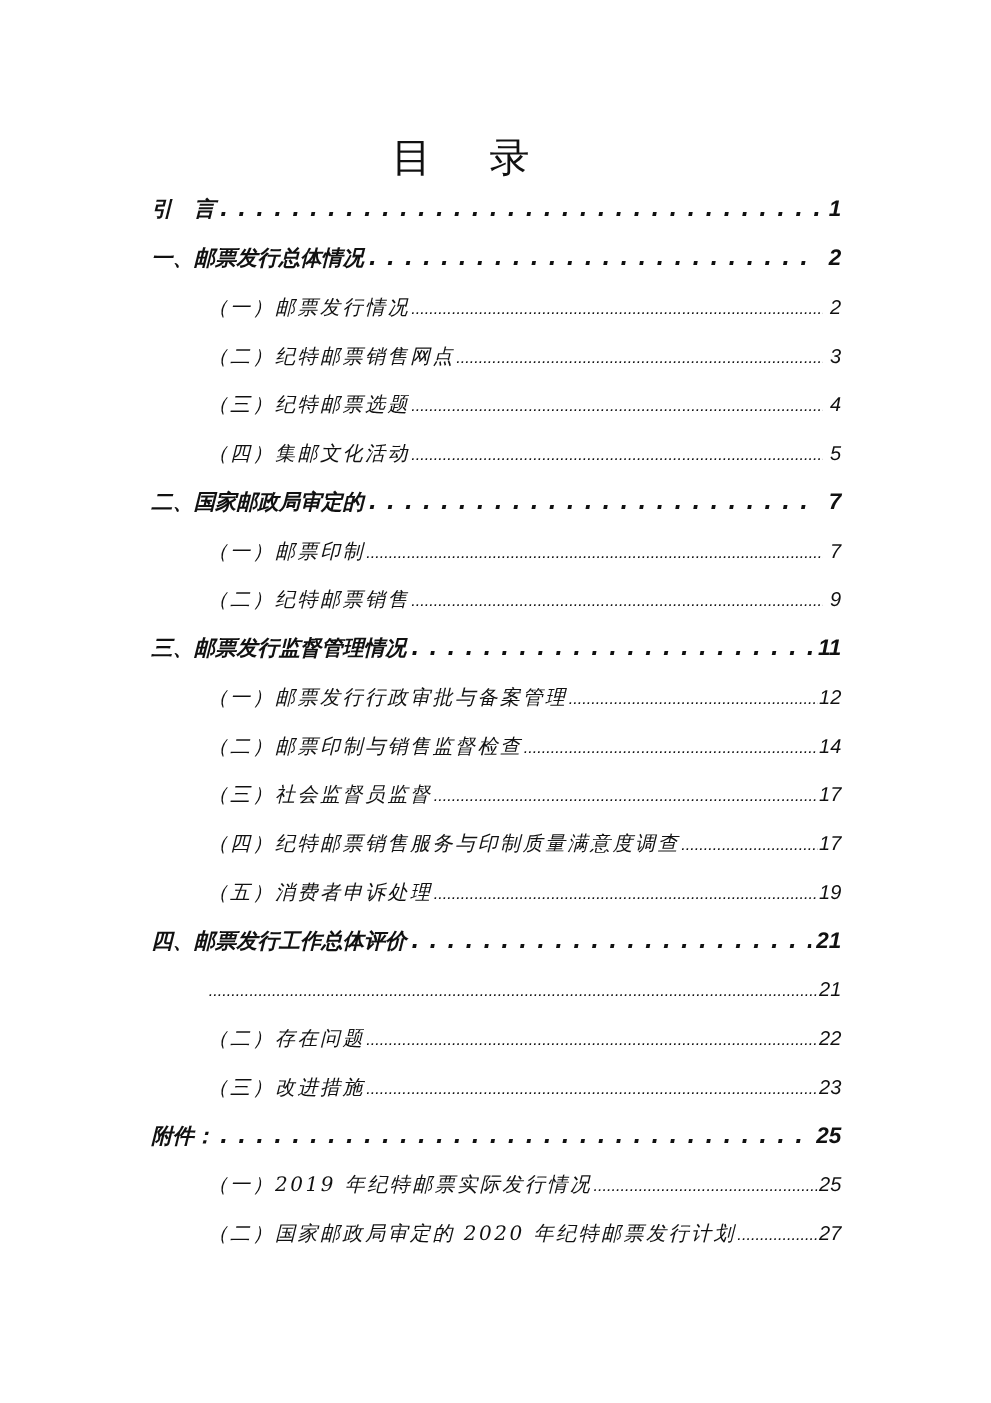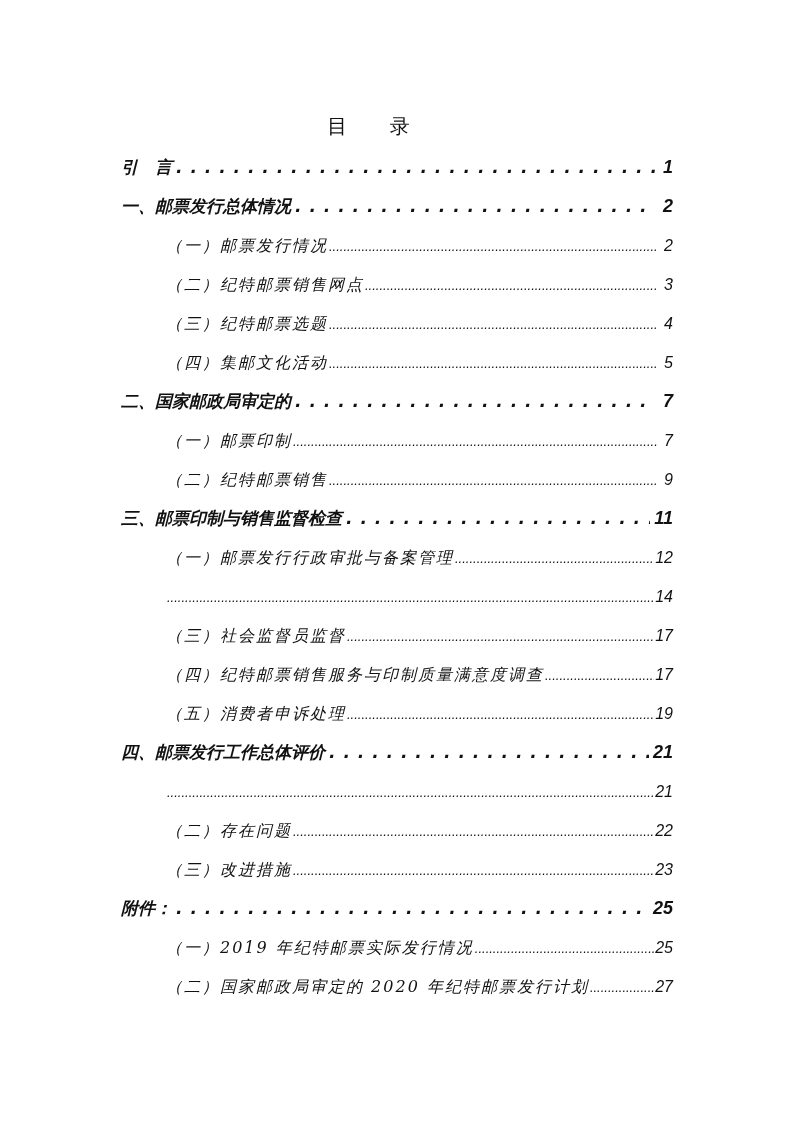--- a/index.html
+++ b/index.html
@@ -1,19 +1,19 @@
 <!DOCTYPE html>
 <html><head>
 <meta charset="utf-8">
 <style>
   html, body { margin: 0; padding: 0; background: #ffffff; }
   body { width: 793px; height: 1122px; position: relative; overflow: hidden; color: #111; }
   .title {
     position: absolute; top: 110px; left: 0; width: 737px; text-align: center;
-    font-family: "DejaVu Sans", sans-serif; font-size: 20px; letter-spacing: 18px;
+    font-family: "DejaVu Sans", sans-serif; font-size: 32px; letter-spacing: 18px;
     text-indent: 18px; line-height: 32px; color: #111;
   }
   .toc { position: absolute; top: 148px; left: 121px; width: 552px; }
   .row { display: flex; align-items: baseline; height: 39px; line-height: 39px; font-style: italic; }
   .row.l1 { font-family: "DejaVu Sans", sans-serif; font-weight: bold; font-size: 17px; }
   .row.l2 { font-family: "DejaVu Serif", serif; font-size: 16px; padding-left: 45px; }
   .label { white-space: nowrap; }
   .row.l2 .label { letter-spacing: 2px; }
   .leader { flex: 1; overflow: hidden; white-space: nowrap; margin: 0 4px; }
   .row.l1 .leader::after {
@@ -74,30 +74,31 @@
     <span class="label">（一）邮票印制</span>
     <span class="leader"></span>
     <span class="page">7</span>
   </div>
   <div class="row l2">
     <span class="label">（二）纪特邮票销售</span>
     <span class="leader"></span>
     <span class="page">9</span>
   </div>
   <div class="row l1">
-    <span class="label">三、邮票印制与销售监督检查</span>
+    <span class="label">三、邮票发行监督管理情况</span>
     <span class="leader"></span>
     <span class="page">11</span>
   </div>
   <div class="row l2">
     <span class="label">（一）邮票发行行政审批与备案管理</span>
     <span class="leader"></span>
     <span class="page">12</span>
   </div>
   <div class="row l2">
+    <span class="label">（二）邮票印制与销售监督检查</span>
     <span class="leader"></span>
     <span class="page">14</span>
   </div>
   <div class="row l2">
     <span class="label">（三）社会监督员监督</span>
     <span class="leader"></span>
     <span class="page">17</span>
   </div>
   <div class="row l2">
     <span class="label">（四）纪特邮票销售服务与印制质量满意度调查</span>

